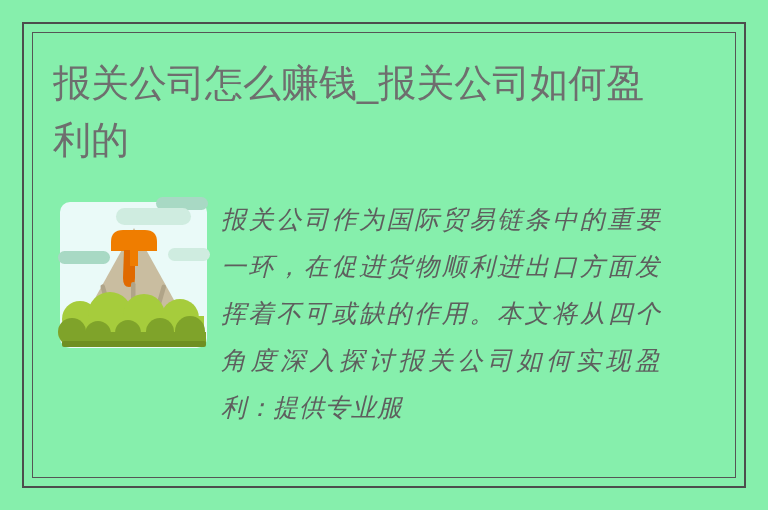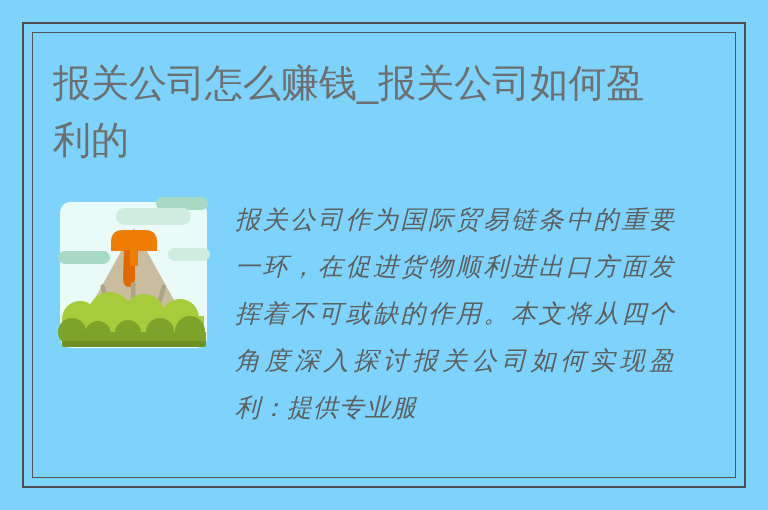--- a/index.html
+++ b/index.html
@@ -12,21 +12,21 @@
     overflow: hidden;
     background: #cdcdcd;
     font-family: "Liberation Sans", sans-serif;
   }
 
   
   #page-root {
     position: relative;
     width: 768px;
     height: 510px;
-    background: #7dd3fc;
+    background: #86efac;
     box-sizing: border-box;
   }
 
   .outer-frame {
     position: absolute;
     left: 22px;
     top: 22px;
     width: 724px;
     height: 466px;
     border: 2px solid #4d4d4d;
@@ -80,21 +80,21 @@
   }
   .thumb-svg {
     display: block;
     width: 152px;
     height: 158px;
   }
 
   
   .body-text {
     position: absolute;
-    left: 202px;
+    left: 188px;
     top: 0px;
     width: 440px;
     height: 278px;
     overflow: hidden;
     margin: 0;
     font-family: "DejaVu Serif", "Liberation Serif", serif;
     font-size: 25px;
     line-height: 47px;
     color: #5e5e5e;
     letter-spacing: 1px;

